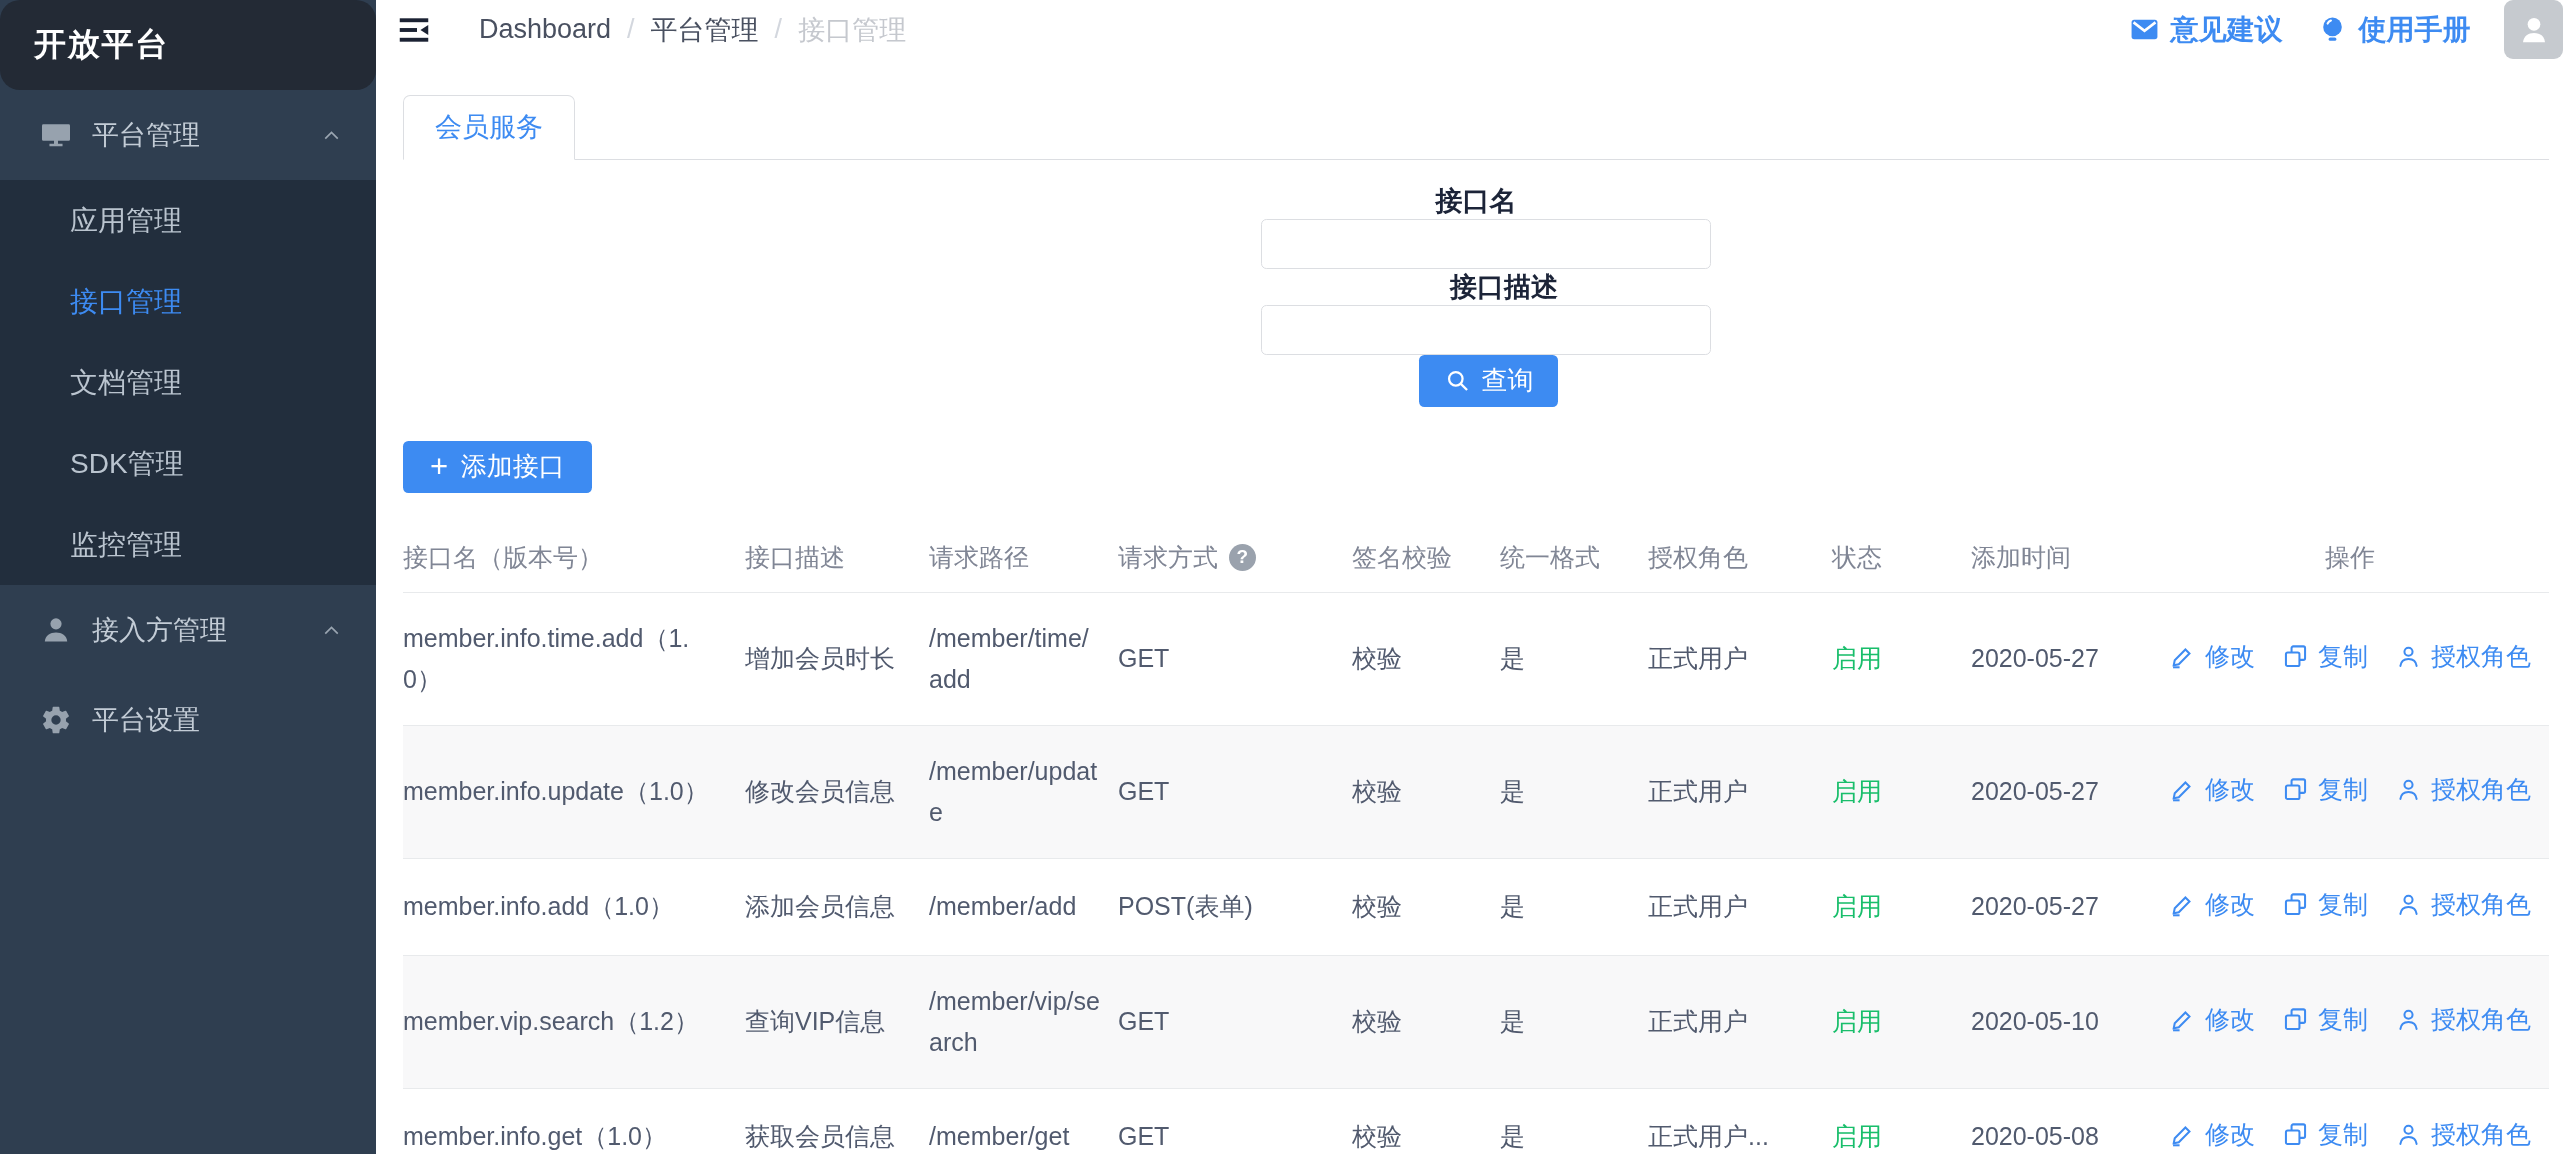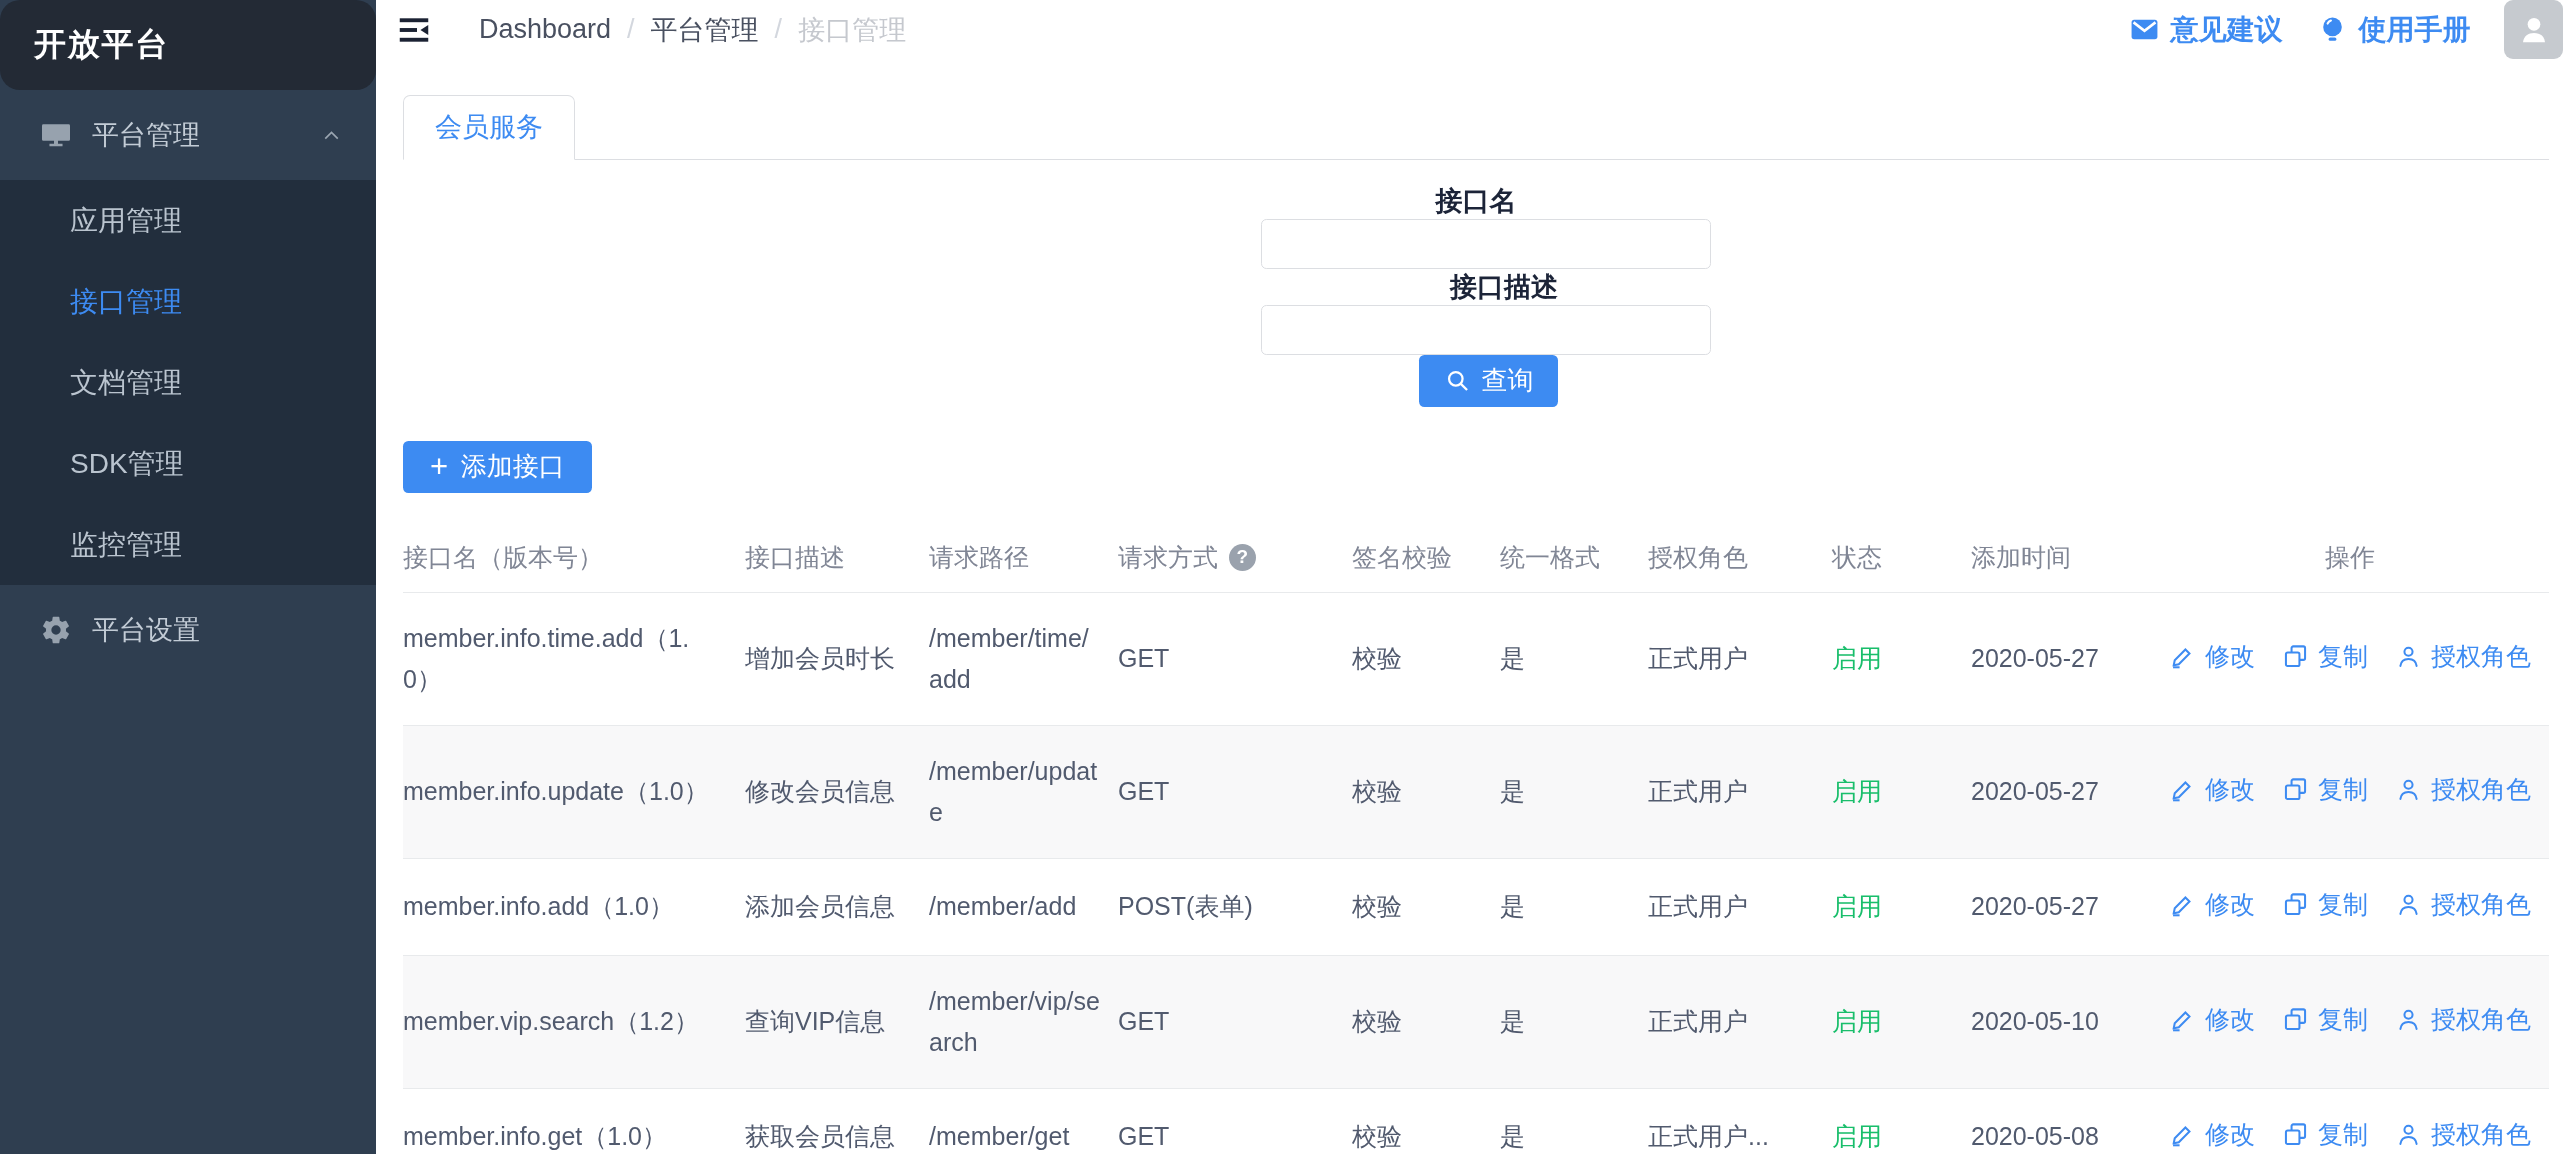--- a/index.html
+++ b/index.html
@@ -119,20 +119,34 @@
     </div>
 
     <div class="submenu">
       <div class="submenu-item">应用管理</div>
       <div class="submenu-item active">接口管理</div>
       <div class="submenu-item">文档管理</div>
       <div class="submenu-item">SDK管理</div>
       <div class="submenu-item">监控管理</div>
     </div>
 
+    <div class="menu-item">
+      <span class="mi-icon">
+        <svg viewBox="0 0 24 24" width="32" height="32" fill="currentColor">
+            <circle cx="12" cy="7.4" r="4.2"></circle>
+            <path d="M3.6 20.6c.4-4.5 4-6.7 8.4-6.7s8 2.2 8.4 6.7z"></path>
+          </svg>
+      </span>
+      <span class="mi-label">接入方管理</span>
+      <span class="chev">
+        <svg viewBox="0 0 24 24" width="25" height="25" fill="none" stroke="currentColor" stroke-width="1.6">
+            <path d="M6 15l6-6 6 6"></path>
+          </svg>
+      </span>
+    </div>
 
 
     <div class="menu-item">
       <span class="mi-icon">
         <svg viewBox="0 0 24 24" width="32" height="32" fill="currentColor">
             <path d="M19.43 12.98c.04-.32.07-.64.07-.98s-.03-.66-.07-.98l2.11-1.65a.5.5 0 0 0 .12-.64l-2-3.46a.5.5 0 0 0-.61-.22l-2.49 1a7.03 7.03 0 0 0-1.69-.98l-.38-2.65A.5.5 0 0 0 14 2h-4a.5.5 0 0 0-.49.42l-.38 2.65c-.61.25-1.17.59-1.69.98l-2.49-1a.5.5 0 0 0-.61.22l-2 3.46a.5.5 0 0 0 .12.64l2.11 1.65c-.04.32-.07.65-.07.98s.03.66.07.98l-2.11 1.65a.5.5 0 0 0-.12.64l2 3.46c.12.22.39.3.61.22l2.49-1c.52.39 1.08.73 1.69.98l.38 2.65c.04.24.25.42.49.42h4c.24 0 .45-.18.49-.42l.38-2.65c.61-.25 1.17-.59 1.69-.98l2.49 1c.22.08.49 0 .61-.22l2-3.46a.5.5 0 0 0-.12-.64l-2.11-1.65zM12 15.5a3.5 3.5 0 1 1 0-7 3.5 3.5 0 0 1 0 7z"></path>
           </svg>
       </span>
       <span class="mi-label">平台设置</span>
     </div>

